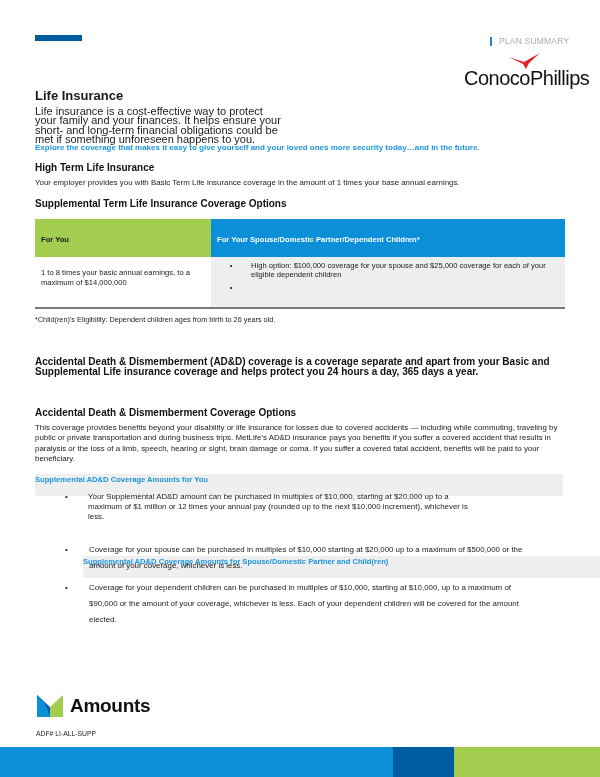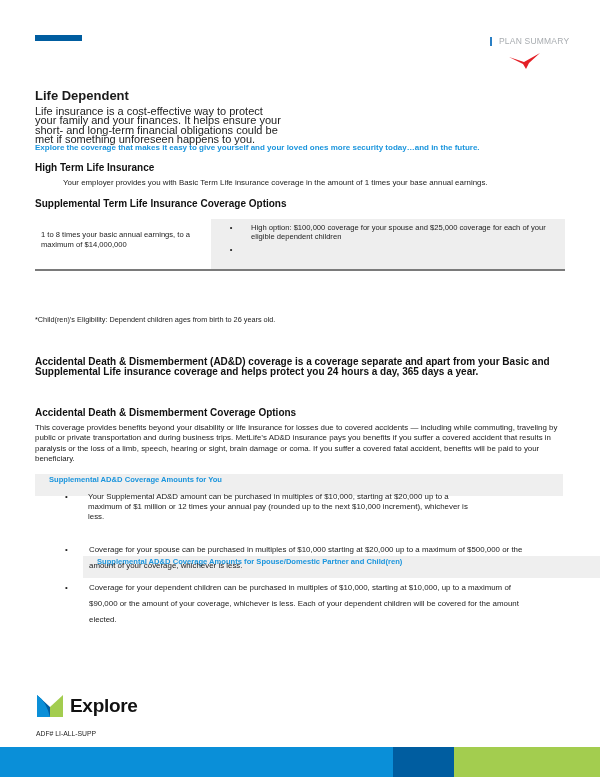--- a/index.html
+++ b/index.html
@@ -14,39 +14,39 @@
   .cp-logo { position: absolute; left: 464px; top: 53px; width: 124px; height: 38px; }
   .cp-logo svg { position: absolute; left: 43px; top: 0; }
   .cp-logo .word { position: absolute; left: 0; top: 14px; font-size: 20px; font-weight: normal; color: #111; letter-spacing: -0.5px; white-space: nowrap; }
 
   .title { position: absolute; left: 35px; top: 88px; font-size: 13px; font-weight: bold; }
   .intro { position: absolute; left: 35px; top: 107px; width: 250px; font-size: 11px; line-height: 9.4px; color: #222; }
 
   .tagline { position: absolute; left: 35px; top: 143px; font-size: 8px; font-weight: bold; color: #1b95dd; white-space: nowrap; }
 
   .h2 { position: absolute; left: 35px; font-size: 10px; font-weight: bold; color: #111; white-space: nowrap; }
-  .p { position: absolute; left: 35px; font-size: 7.9px; color: #222; white-space: nowrap; margin-left: 28px; }
+  .p { position: absolute; left: 35px; font-size: 7.9px; color: #222; white-space: nowrap; }
 
   .tbl { position: absolute; left: 35px; top: 219px; width: 530px; }
   .tbl .hdr { display: flex; height: 38px; }
   .tbl .hdr .c1 { width: 176px; background: #a3cd4f; font-size: 7.6px; font-weight: bold; color: #1a1a1a; padding: 16px 0 0 6px; }
   .tbl .hdr .c2 { flex: 1; background: #0a8fd8; font-size: 7.6px; font-weight: bold; color: #ffffff; padding: 16px 0 0 6px; }
   .tbl .body { display: flex; height: 52px; border-bottom: 2px solid #7a7a7a; }
   .tbl .body .c1 { width: 176px; background: #ffffff; font-size: 7.6px; line-height: 9.8px; padding: 11px 0 0 6px; color: #222; }
   .tbl .body .c2 { flex: 1; background: #eeeeee; font-size: 7.6px; line-height: 9.4px; color: #222; padding: 4px 6px 0 0; }
   .bl { display: flex; margin-bottom: 3px; }
   .bl .dot { width: 40px; text-align: center; flex-shrink: 0; }
 
   .foot-note { position: absolute; left: 35px; top: 315px; font-size: 7.3px; color: #222; }
 
   .add-note { position: absolute; left: 35px; top: 357px; width: 530px; font-size: 10px; line-height: 10px; font-weight: bold; color: #111; }
 
   .add-desc { position: absolute; left: 35px; top: 423px; width: 530px; font-size: 7.9px; line-height: 10.4px; color: #222; }
 
-  .band { position: absolute; left: 35px; width: 528px; height: 22px; background: #efefef; font-size: 7.6px; font-weight: bold; color: #1b95dd; padding-left: 14px; line-height: 11px; }
+  .band { position: absolute; left: 35px; width: 528px; height: 22px; background: #efefef; font-size: 7.6px; font-weight: bold; color: #1b95dd; padding-left: 0; line-height: 11px; }
 
   .b-you { position: absolute; left: 65px; top: 492px; width: 420px; font-size: 7.9px; line-height: 9.9px; color: #222; display: flex; }
   .b-you .dot { width: 23px; flex-shrink: 0; }
 
   .b-sp { position: absolute; left: 65px; width: 460px; font-size: 7.9px; line-height: 16px; color: #222; display: flex; }
   .b-sp .dot { width: 24px; flex-shrink: 0; }
 
   .metlife { position: absolute; left: 37px; top: 695px; display: flex; align-items: center; }
   .metlife .word { font-size: 19px; font-weight: bold; color: #111; margin-left: 7px; letter-spacing: -0.3px; }
   .adf { position: absolute; left: 36px; top: 730px; font-size: 6.8px; color: #222; }
@@ -63,32 +63,37 @@
 
 <div class="plan-summary">
   <span class="pipe"></span>
   <span>PLAN SUMMARY</span>
 </div>
 
 <div class="cp-logo">
   <svg width="36" height="16" viewBox="0 0 36 16">
     <path d="M2 4 L17 9 L33 0 L22 10 L19 16 L16 11 Z" fill="#e41f26"></path>
   </svg>
+  <span class="word">ConocoPhillips</span>
 </div>
 
-<div class="title">Life Dependent</div>
+<div class="title">Life Insurance</div>
 <div class="intro">Life insurance is a cost-effective way to protect your family and your finances. It helps ensure your short- and long-term financial obligations could be met if something unforeseen happens to you.</div>
 <div class="tagline">Explore the coverage that makes it easy to give yourself and your loved ones more security today…and in the future.</div>
 
 <div class="h2" style="top:162px;">High Term Life Insurance</div>
 <div class="p" style="top:178px;">Your employer provides you with Basic Term Life insurance coverage in the amount of 1 times your base annual earnings.</div>
 
 <div class="h2" style="top:198px;">Supplemental Term Life Insurance Coverage Options</div>
 
 <div class="tbl">
+  <div class="hdr">
+    <div class="c1">For You</div>
+    <div class="c2">For Your Spouse/Domestic Partner/Dependent Children*</div>
+  </div>
   <div class="body">
     <div class="c1">1 to 8 times your basic annual earnings, to a maximum of $14,000,000</div>
     <div class="c2">
       <div class="bl">
         <span class="dot">•</span>
         <span>High option: $100,000 coverage for your spouse and $25,000 coverage for each of your eligible dependent children</span>
       </div>
       <div class="bl">
         <span class="dot">•</span>
       </div>
@@ -119,21 +124,21 @@
   <span>Coverage for your dependent children can be purchased in multiples of $10,000, starting at $10,000, up to a maximum of $90,000 or the amount of your coverage, whichever is less. Each of your dependent children will be covered for the amount elected.</span>
 </div>
 
 <div class="metlife">
   <svg width="26" height="22" viewBox="0 0 26 22">
     <path d="M0 0 L0 22 L13 22 Z" fill="#0a8fd8"></path>
     <path d="M0 0 L13 12 L13 22 L4 22 L4 8 Z" fill="#005DA0"></path>
     <path d="M26 0 L26 22 L13 22 L13 12 Z" fill="#a3cd4f"></path>
     <path d="M13 22 Q9 6 0 0 L0 22 Z" fill="#0a8fd8"></path>
   </svg>
-  <span class="word">Explore</span>
+  <span class="word">Amounts</span>
 </div>
 <div class="adf">ADF# LI-ALL-SUPP</div>
 
 <div class="footer-bar">
   <div class="s1"></div>
   <div class="s2"></div>
   <div class="s3"></div>
 </div>
 
 </body></html>

